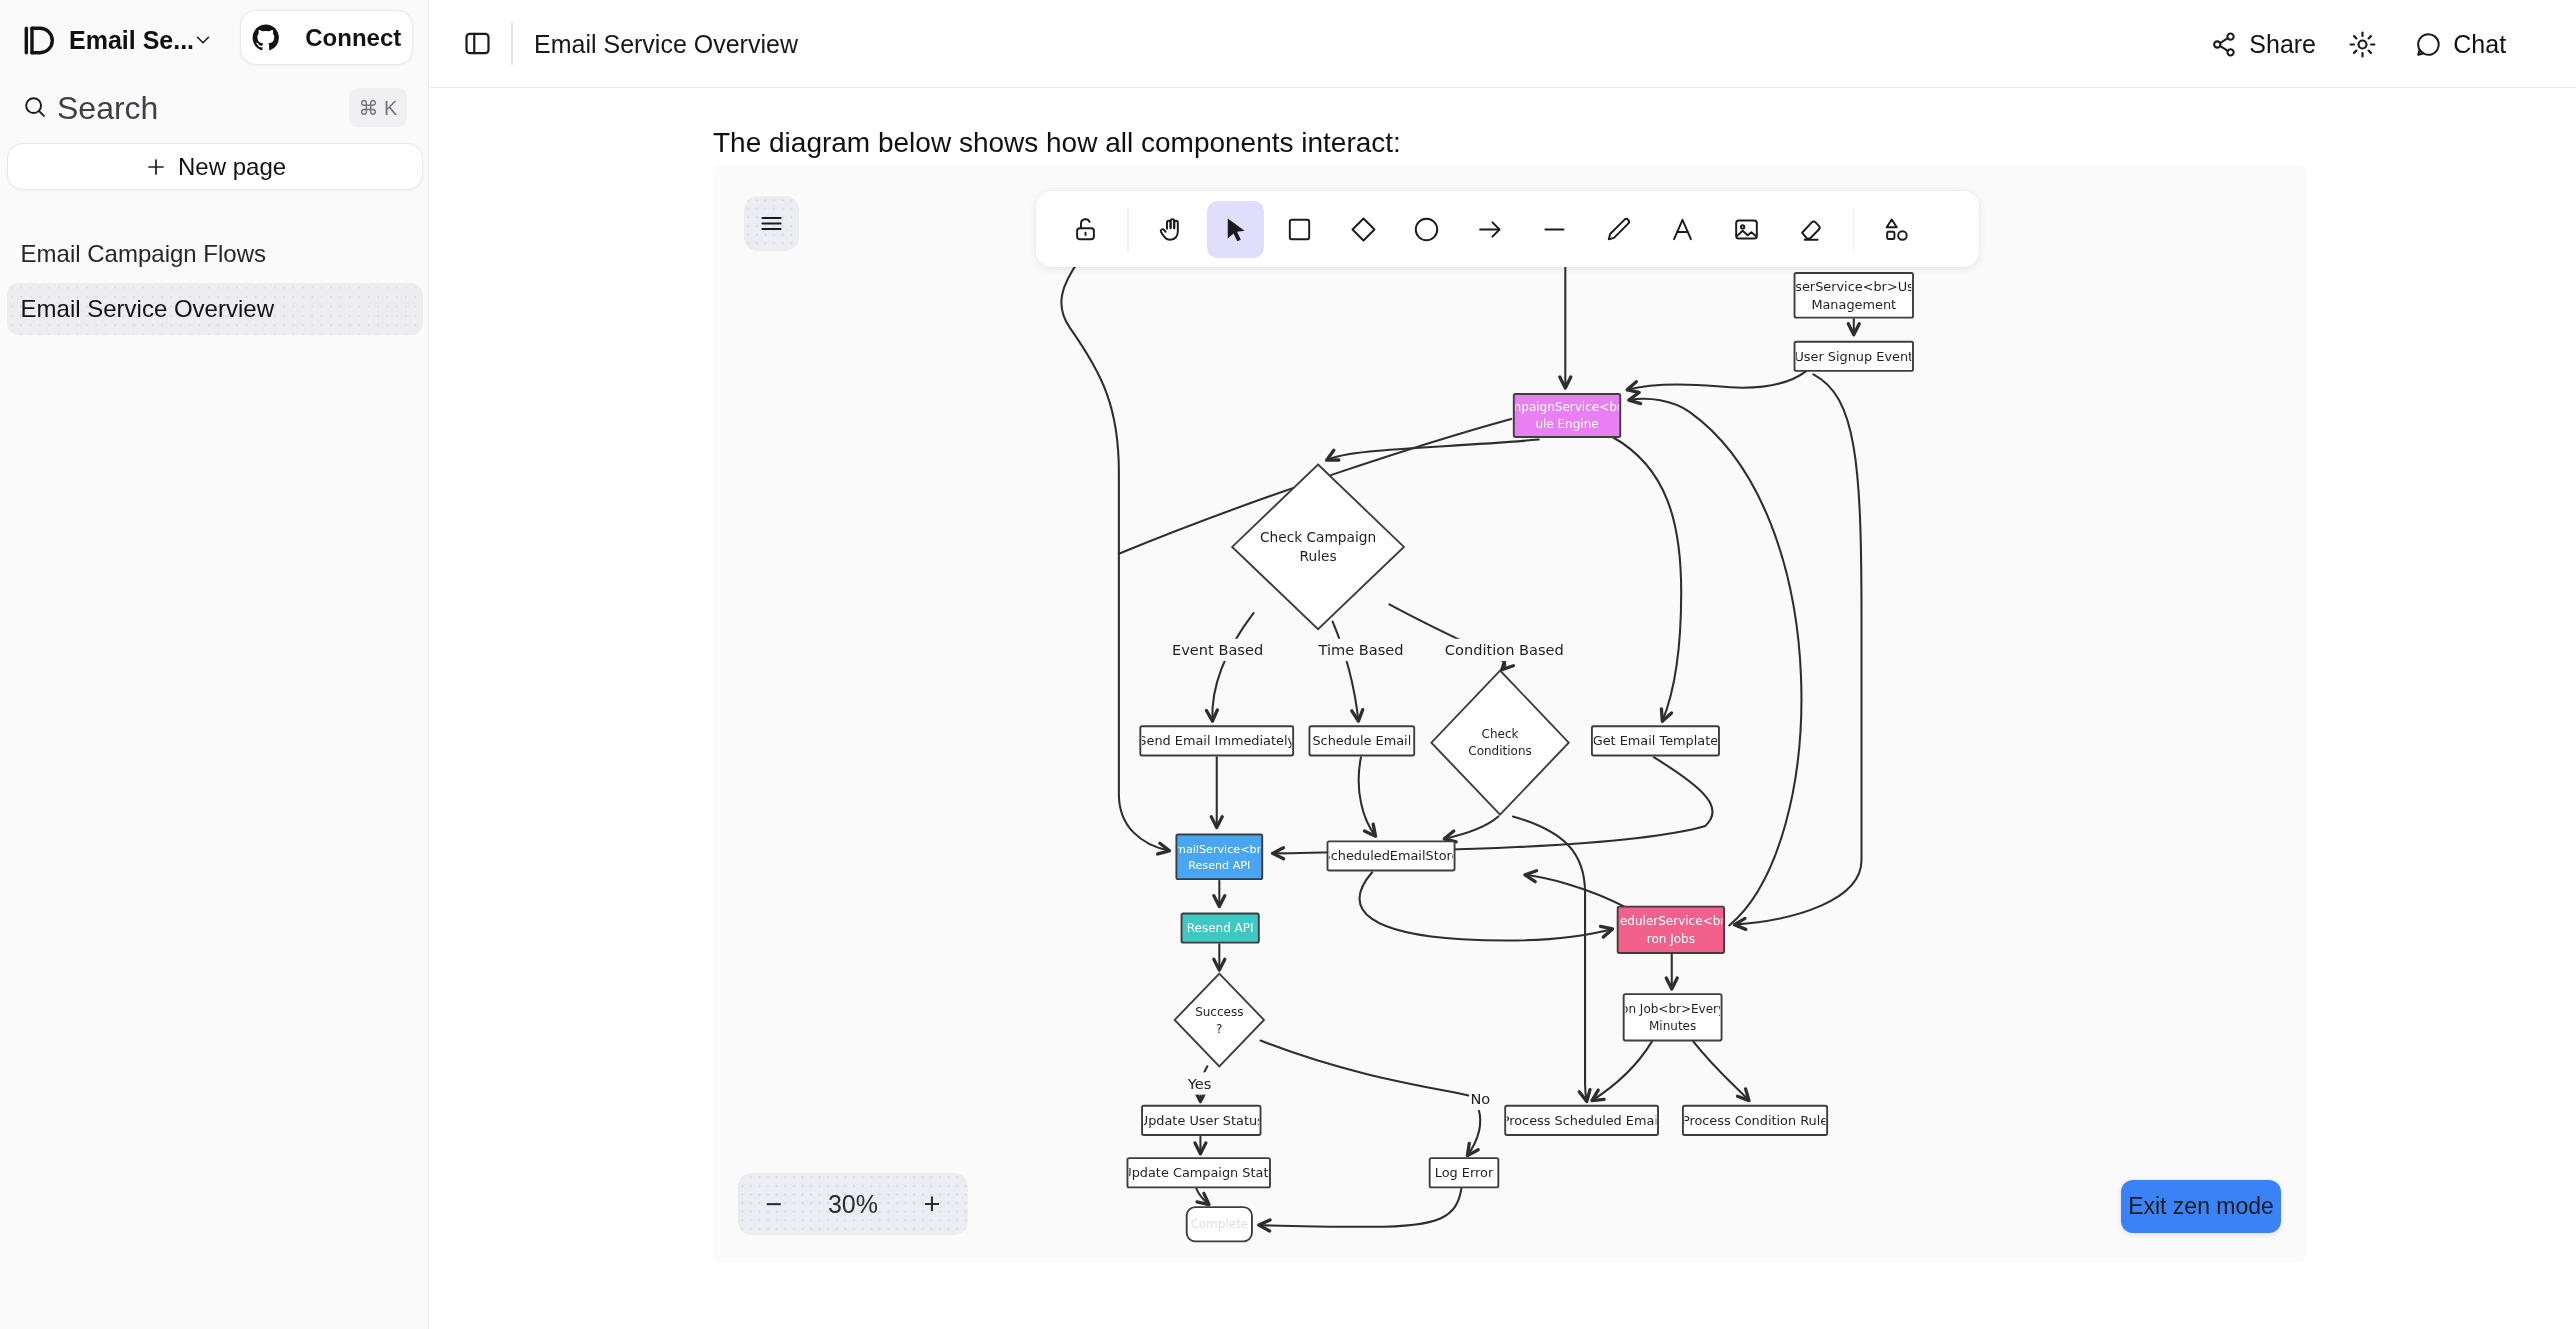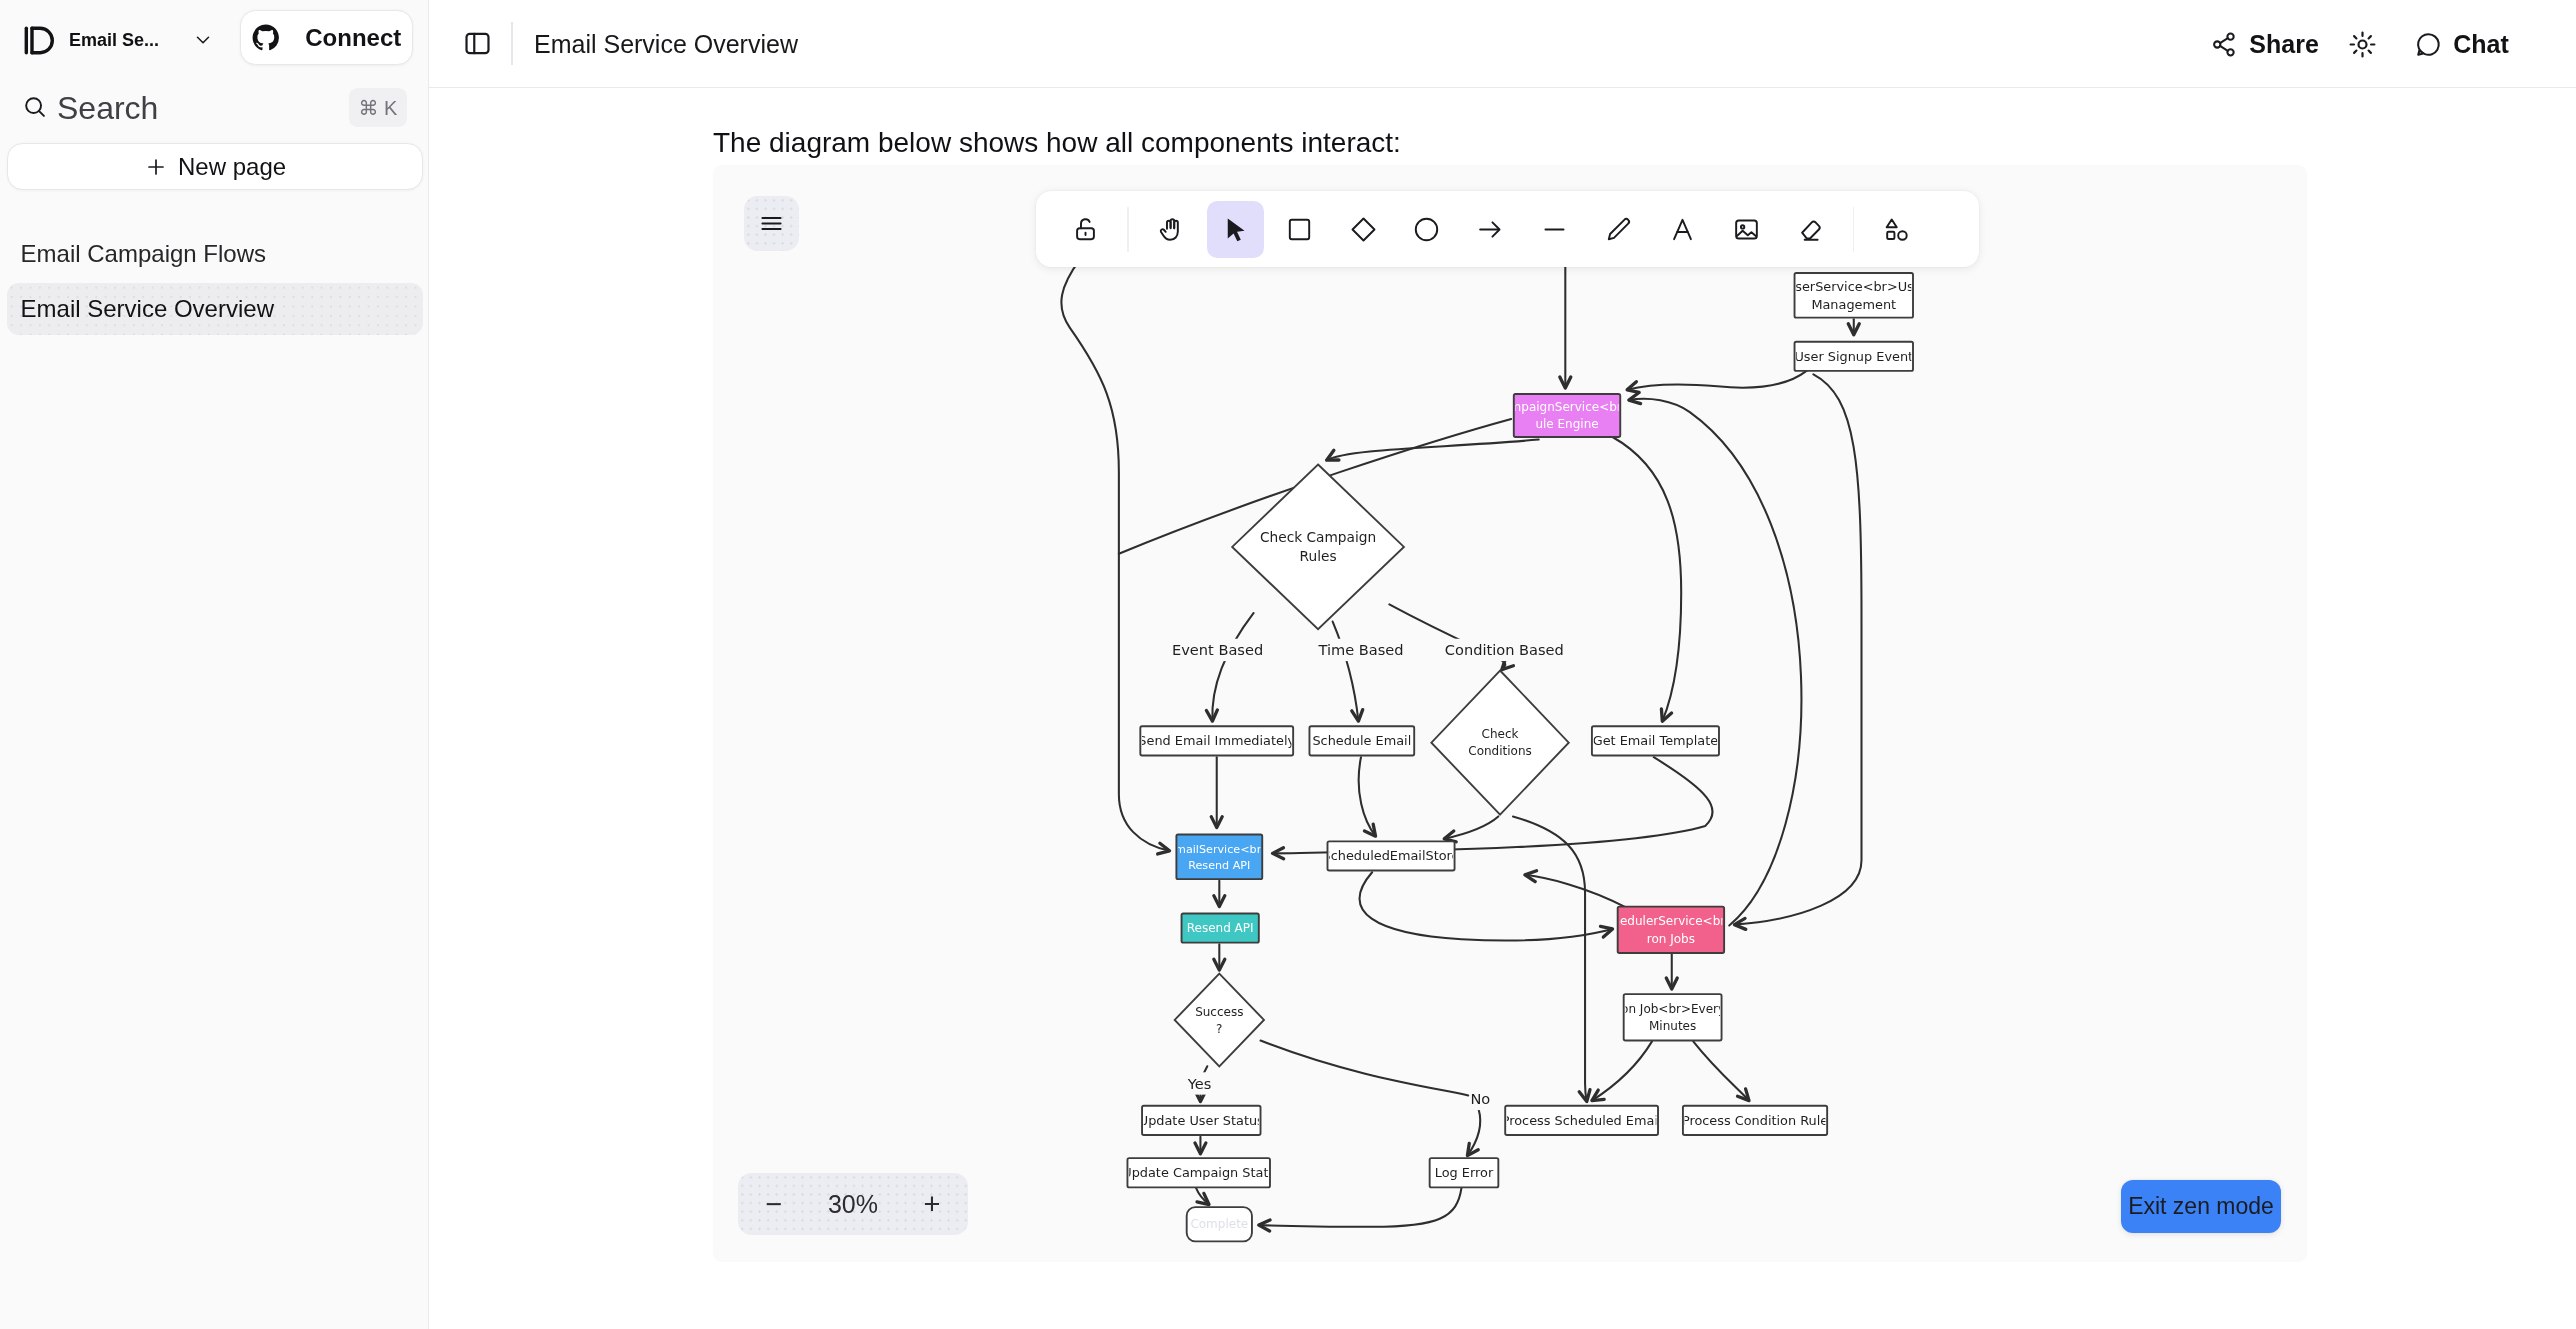--- a/index.html
+++ b/index.html
@@ -8,21 +8,21 @@
     background:#ffffff;font-family:"Liberation Sans",sans-serif;
     -webkit-font-smoothing:antialiased;color:#18181b;
   }
   .abs{position:absolute;}
   svg.ic{display:block;}
   .stroke-ic{fill:none;stroke:#1b1b1f;stroke-width:1.7;stroke-linecap:round;stroke-linejoin:round;}
 
   
   #sidebar{left:0;top:0;width:429px;height:1329px;background:#fafafa;border-right:1.7px solid #ebebee;box-sizing:border-box;}
   #logo{left:19px;top:20.6px;width:39px;height:39px;}
-  #workspace-name{left:69px;top:0;height:81px;display:flex;align-items:center;font-size:18px;font-weight:600;color:#111113;}
+  #workspace-name{left:69px;top:0;height:81px;display:flex;align-items:center;font-size:25px;font-weight:600;color:#111113;}
   #workspace-chevron{left:192px;top:29px;}
   #connect-btn{left:240px;top:10.3px;width:173px;height:55px;background:#fff;border:1.7px solid #e8e8ec;border-radius:15.5px;
     display:flex;align-items:center;justify-content:center;gap:26px;box-sizing:border-box;box-shadow:0 0.9px 2.6px rgba(0,0,0,.05);cursor:pointer;}
   #connect-btn span{font-size:24px;font-weight:600;color:#131316;}
   #search-row{left:0;top:82px;width:429px;height:52px;cursor:pointer;}
   #search-row .mag{position:absolute;left:20.6px;top:11px;}
   #search-label{position:absolute;left:57px;top:0;height:52px;display:flex;align-items:center;font-size:32px;color:#3f3f46;}
   #search-kbd{position:absolute;left:349px;top:6px;width:58px;height:39px;background:#f0f0f3;border-radius:8.6px;
     display:flex;align-items:center;justify-content:center;font-size:20px;color:#74747c;}
   #new-page-btn{left:6.9px;top:143px;width:416px;height:47px;background:#fff;border:1.7px solid #e7e7ea;border-radius:15.5px;
@@ -32,21 +32,21 @@
     font-size:24px;color:#27272a;cursor:pointer;}
   .nav-item.active-pill{left:6.9px;top:283px;width:416px;height:52px;border-radius:12px;background:#ededf0;
     background-image:radial-gradient(#dcdce4 1px,transparent 1px);background-size:9.4px 9.4px;padding-left:13.7px;color:#131316;}
 
   
   #topbar{left:429px;top:0;width:2147px;height:88px;background:#fff;border-bottom:1.7px solid #e9e9f0;box-sizing:border-box;}
   #panel-btn{position:absolute;left:27.5px;top:23px;width:41px;height:41px;display:flex;align-items:center;justify-content:center;cursor:pointer;border-radius:8.6px;}
   #tb-divider{position:absolute;left:82px;top:22px;width:1.7px;height:43px;background:#e6e6ec;}
   #page-title{position:absolute;left:105px;top:0;height:88px;display:flex;align-items:center;font-size:25px;font-weight:500;color:#18181b;}
   .tb-right{position:absolute;top:0;height:88px;display:flex;align-items:center;gap:10.3px;cursor:pointer;}
-  .tb-right span{font-size:25px;font-weight:700;color:#131316;}
+  .tb-right span{font-size:25px;font-weight:400;color:#131316;}
   #share-btn{left:1781px;}
   #settings-btn{left:1918px;}
   #chat-btn{left:1985px;}
 
   
   #heading{left:713px;top:127px;font-size:28px;color:#101114;}
   #canvas{left:713px;top:165px;width:1594px;height:1097px;background:#fafafa;border-radius:8.6px;cursor:default;}
 
   
   .island{position:absolute;background:#fff;border-radius:15.5px;box-shadow:0 1.7px 8.6px rgba(0,0,0,.08),0 0 0 0.9px rgba(0,0,0,.02);}

